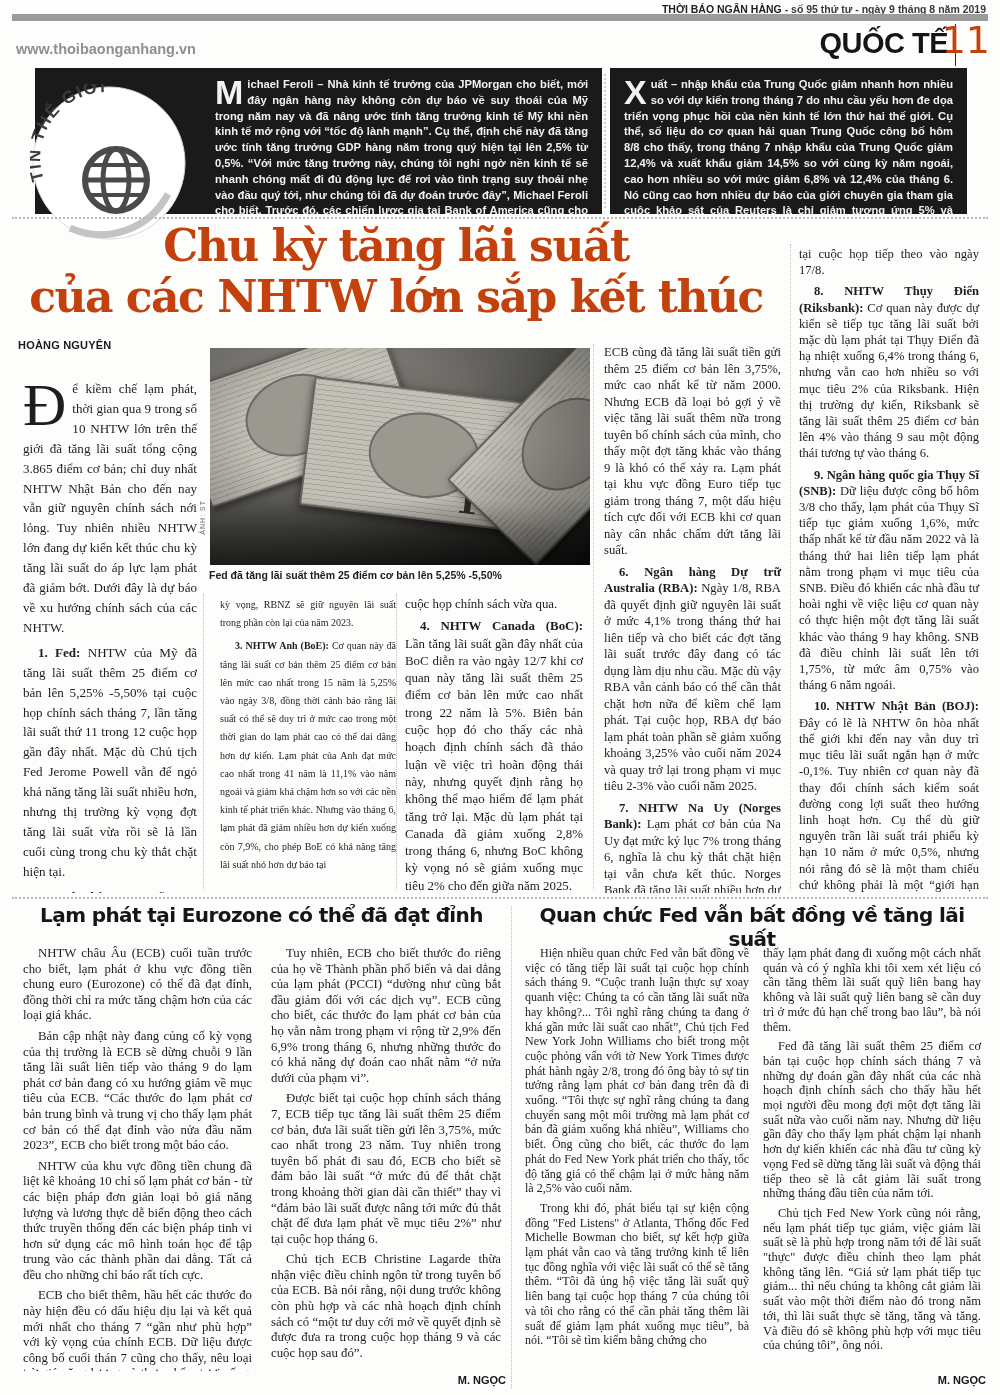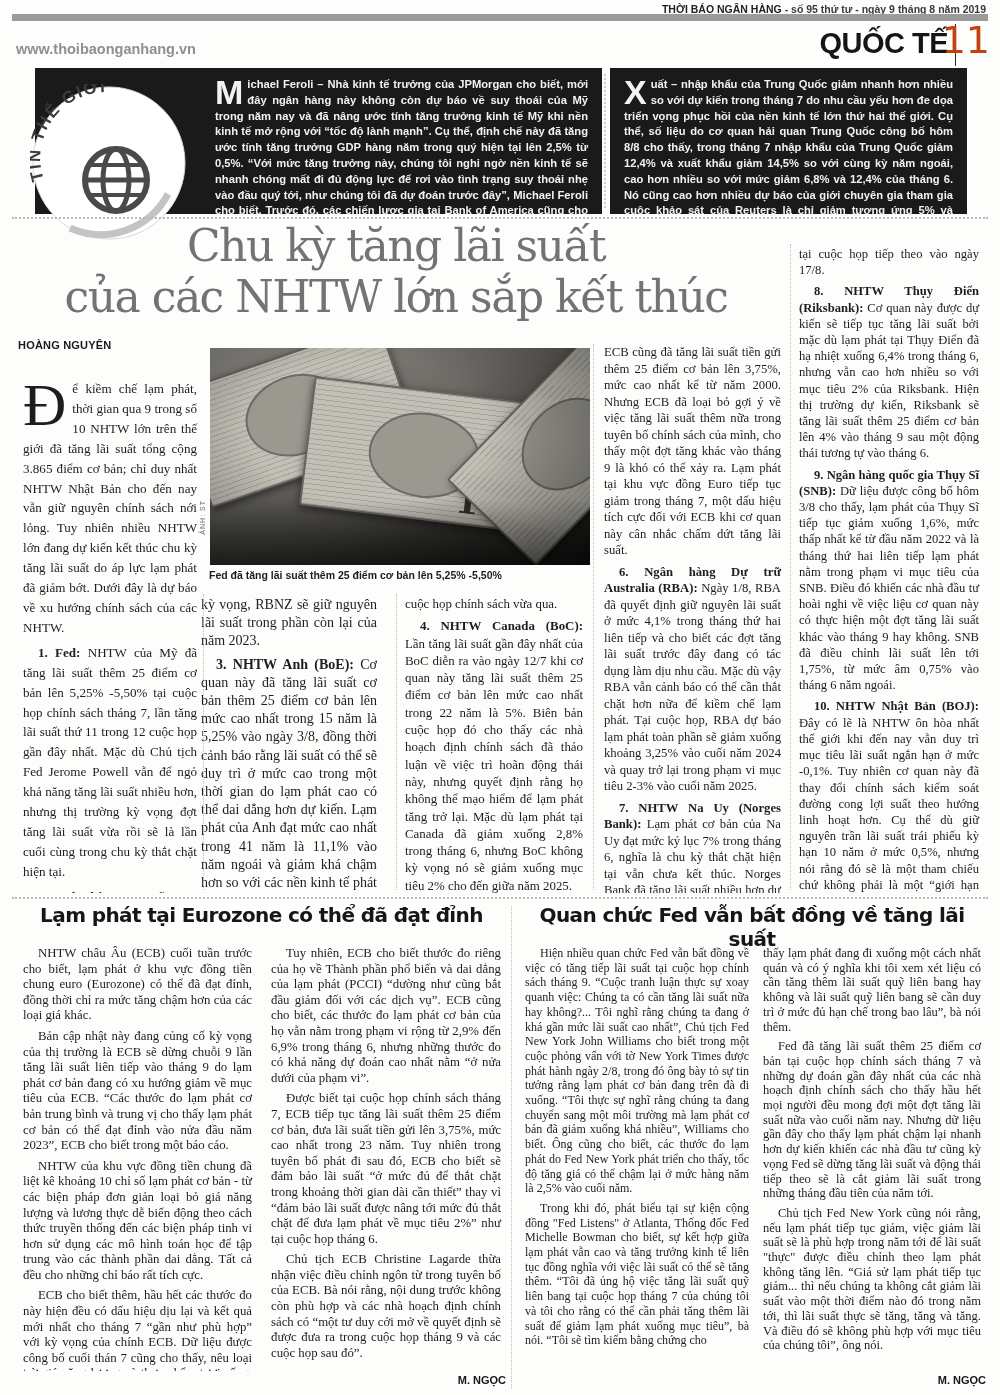--- a/index.html
+++ b/index.html
@@ -21,21 +21,21 @@
   .newsbox p{margin:0;}
   .newsbox-left{left:35px;width:567px;padding:9px 14px 8px 180px;}
   .newsbox-right{left:610px;width:357px;padding:9px 14px 8px 14px;}
   .boxdrop{float:left;font-size:34px;line-height:27px;font-weight:800;padding:2px 4px 0 0;}
   .box-sep{position:absolute;left:604px;top:74px;height:134px;border-left:2px dotted #cfcfcf;}
   .badge{position:absolute;left:30px;top:84px;width:158px;height:158px;}
   .rule-h{position:absolute;border-top:2px dotted #b9b9b9;height:0;}
   .rule-v{position:absolute;border-left:1px dotted #bdbdbd;width:0;}
   
   .headline{position:absolute;top:220px;left:4px;width:784px;text-align:center;
-            font-family:"DejaVu Serif",serif;font-weight:400;font-size:44px;line-height:51px;letter-spacing:-1.5px;color:#737373;}
+            font-family:"DejaVu Serif",serif;font-weight:700;font-size:44px;line-height:51px;letter-spacing:-1.5px;color:#c2410c;}
   .author{position:absolute;top:339px;left:18px;font-family:"Liberation Sans",sans-serif;font-weight:800;font-size:11px;letter-spacing:.2px;color:#1a1a1a;}
   .photo{position:absolute;left:210px;top:348px;width:380px;height:217px;overflow:hidden;
          background:linear-gradient(155deg,#8d8b86 0%,#6d6b66 38%,#3a3935 72%,#1d1c1a 100%);}
   .bill{position:absolute;background:#c2bfb6;border:2px solid #67655e;border-radius:3px;
         box-shadow:0 3px 9px rgba(0,0,0,.55);
         background-image:repeating-linear-gradient(0deg,rgba(90,88,80,.25) 0 1px,transparent 1px 5px);}
   .bill .oval{position:absolute;left:50%;top:50%;transform:translate(-50%,-50%);width:46%;height:64%;
         border-radius:50%;background:#9b9890;border:2px solid #6d6b64;}
   .bill-num{position:absolute;font-family:"DejaVu Serif",serif;font-weight:700;font-size:34px;color:#33322d;right:8px;bottom:2px;}
   .b1{left:-24px;top:6px;width:215px;height:118px;transform:rotate(-19deg);}
@@ -46,21 +46,21 @@
   .photo-caption{position:absolute;top:569px;left:209px;width:382px;font-family:"Liberation Sans",sans-serif;
                  font-weight:700;font-size:10.5px;color:#1c1c1c;}
   .photo-credit{position:absolute;left:199px;top:500px;font-family:"Liberation Sans",sans-serif;font-size:7px;color:#6b6b6b;
                 writing-mode:vertical-rl;transform:rotate(180deg);letter-spacing:1px;}
   
   .col{position:absolute;text-align:justify;overflow:hidden;}
   .col p{margin:5px;text-indent:15px;}
   .col p.noindent{text-indent:0;}
   .col b{font-weight:700;}
   #mcol1{left:18px;top:374px;width:184px;height:519px;font-size:13.1px;line-height:19.9px;}
-  #mcol2{left:196px;top:591px;width:186px;height:302px;font-size:14px;line-height:18.2px;}
+  #mcol2{left:215px;top:591px;width:186px;height:302px;font-size:10px;line-height:18.2px;}
   #mcol3{left:400px;top:591px;width:188px;height:302px;font-size:12.9px;line-height:17.3px;}
   #mcol4{left:599px;top:339px;width:187px;height:554px;font-size:12.7px;line-height:16.5px;}
   #mcol5{left:794px;top:241px;width:190px;height:652px;font-size:12.6px;line-height:16.2px;}
   .dropcap{float:left;font-size:60px;line-height:47px;padding:3px 6px 0 0;font-weight:400;}
   
   .sub-headline{position:absolute;text-align:center;font-family:"DejaVu Sans",sans-serif;font-weight:800;
                 font-size:20px;letter-spacing:-0.6px;color:#161616;}
   #eur-head{top:903px;left:18px;width:487px;}
   #fed-head{top:903px;left:518px;width:468px;}
   #ecol1{left:18px;top:941px;width:239px;height:430px;font-size:12.8px;line-height:15.6px;}

